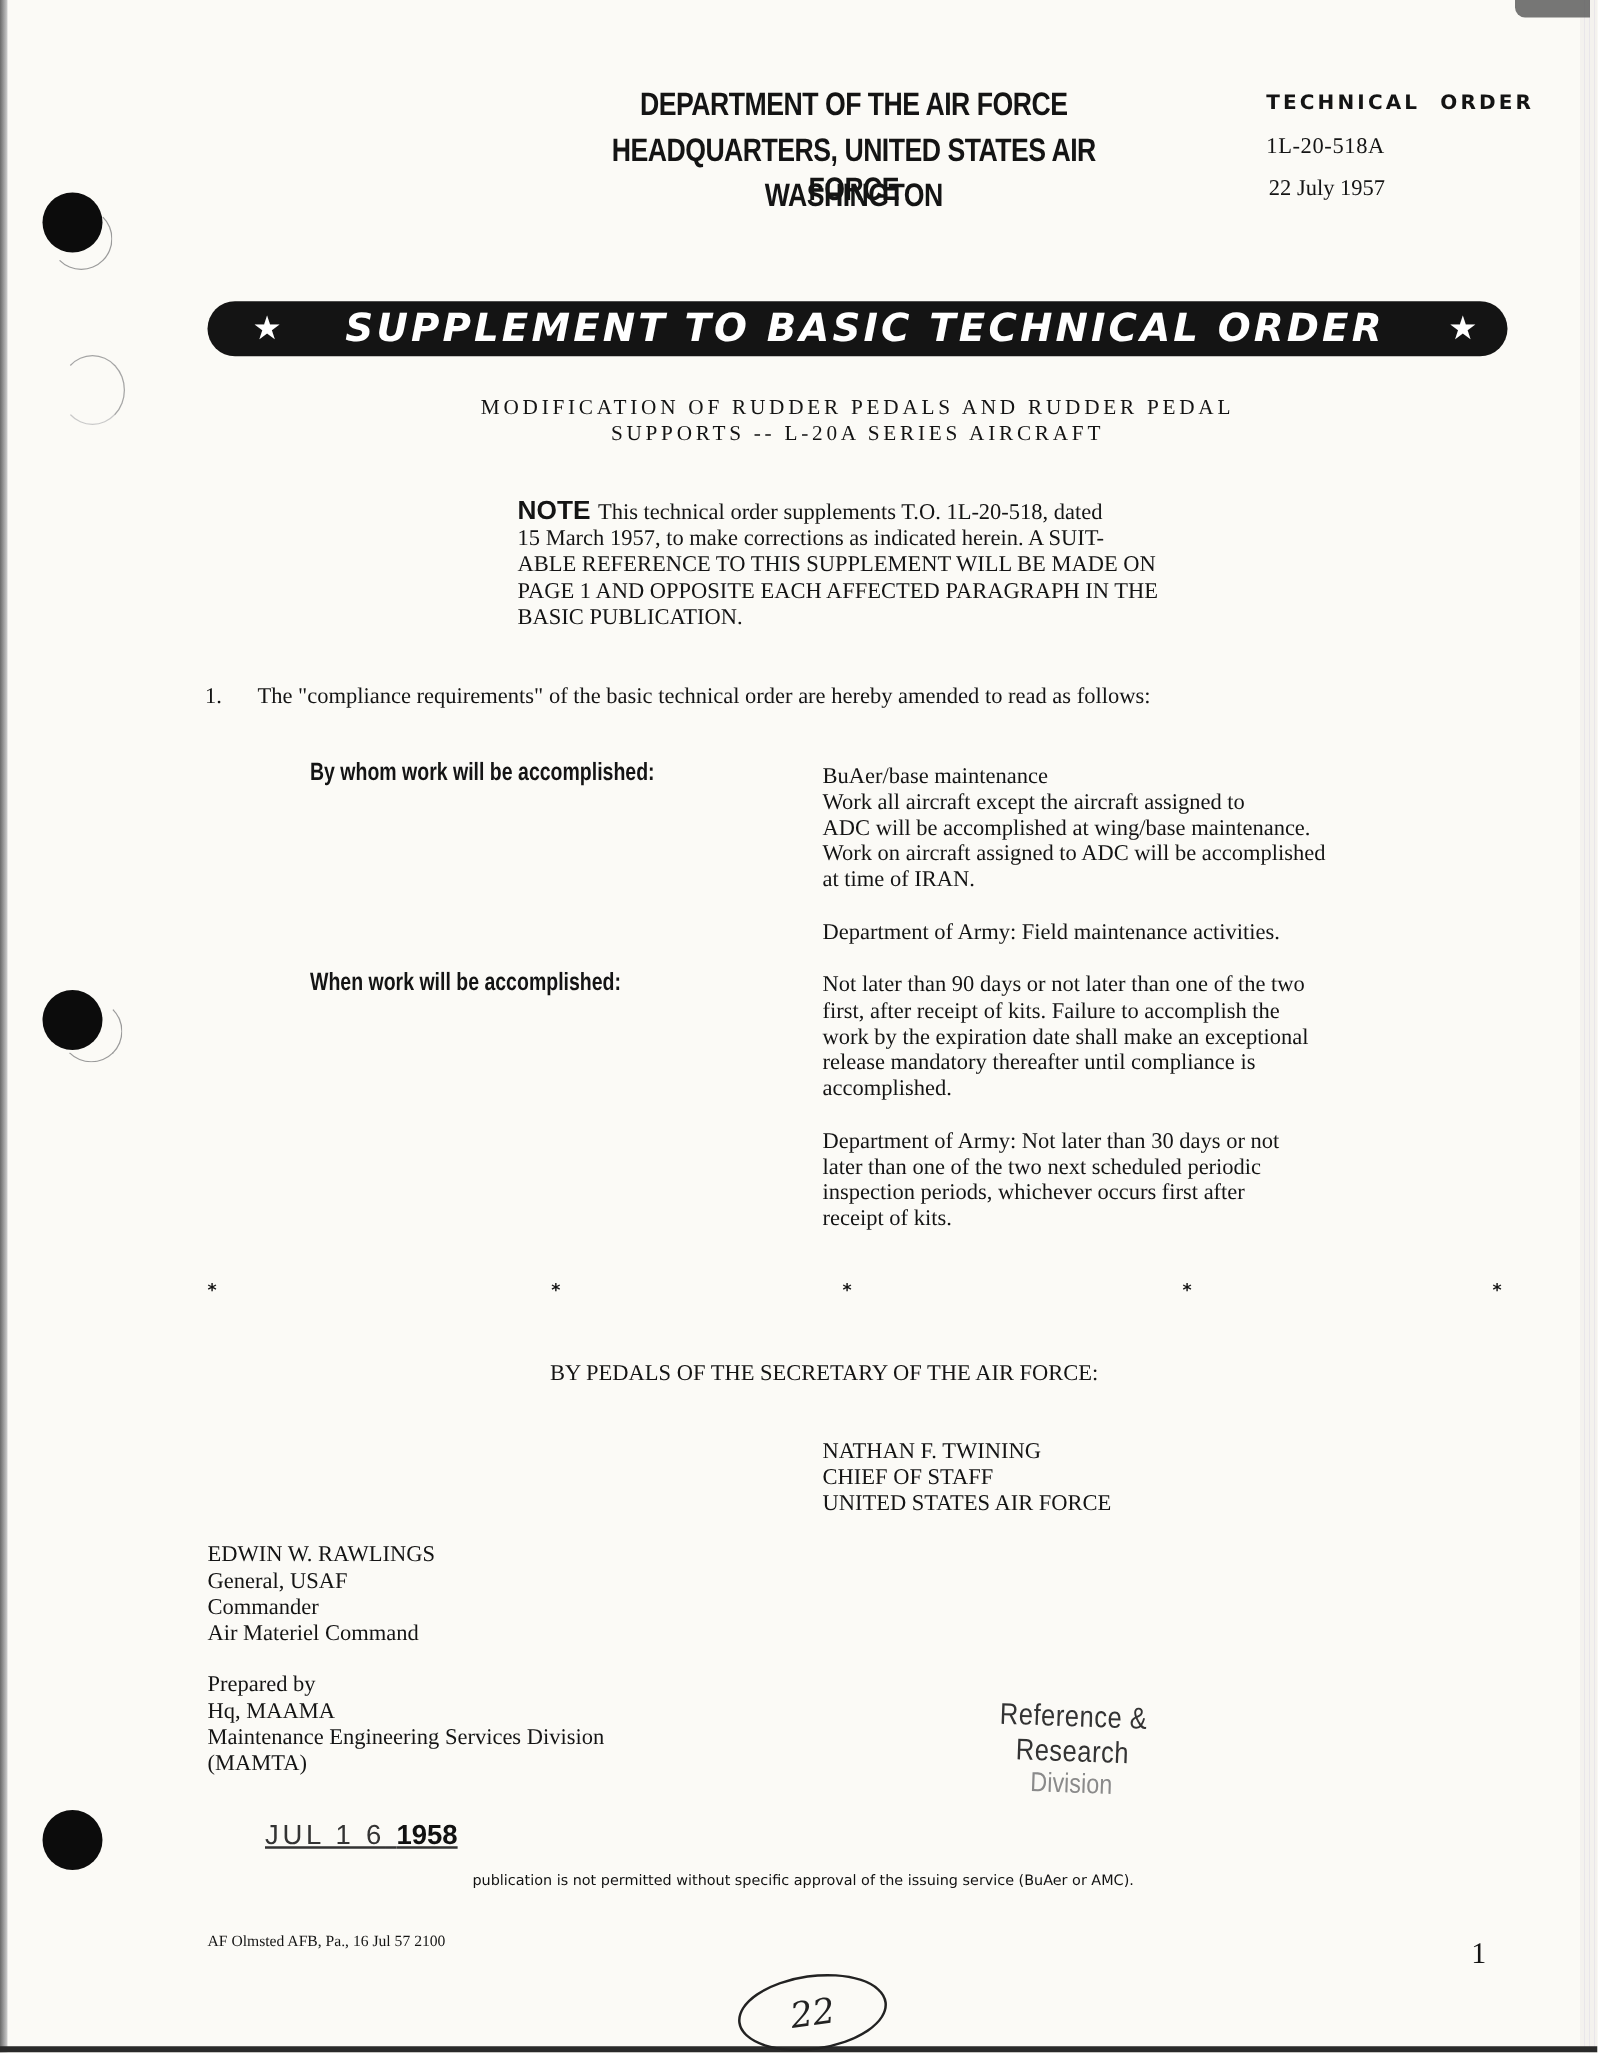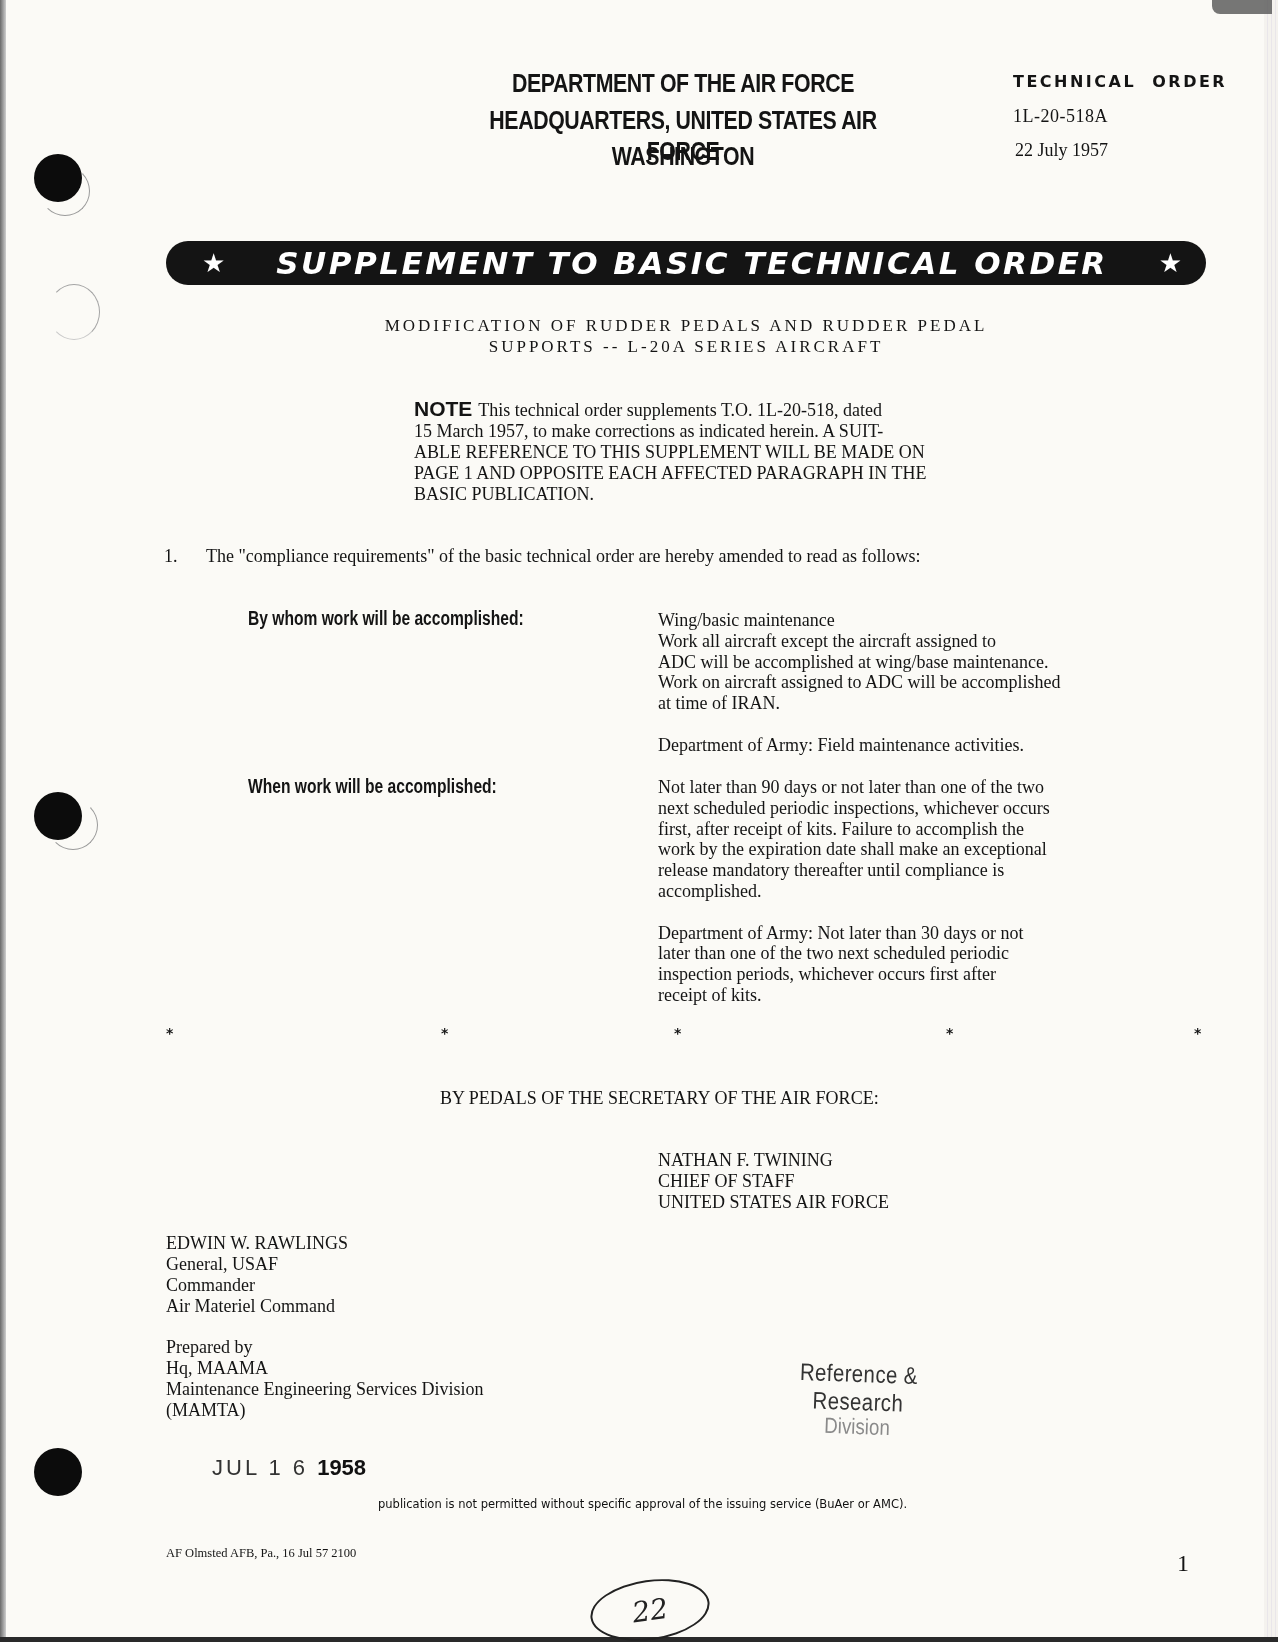--- a/index.html
+++ b/index.html
@@ -50,21 +50,21 @@
   .byorder { left: 440px; top: 1088px; font-size: 18px; }
   .sig { left: 658px; top: 1150px; font-size: 18px; line-height: 21px; }
   .rawl { left: 166px; top: 1233px; font-size: 18px; line-height: 21px; }
   .prep { left: 166px; top: 1337px; font-size: 18px; line-height: 21px; }
 
   .stamp { left: 738px; top: 1360px; width: 240px; text-align: center;
     font-family: "Liberation Sans", "DejaVu Sans", sans-serif; color: #333; transform: rotate(2deg); }
   .stamp .s1 { font-size: 24px; transform: scaleX(0.85); letter-spacing: .5px; }
   .stamp .s2 { font-size: 22px; color: #8a8a8a; transform: scaleX(0.85); margin-top: -2px; }
 
-  .datestamp { left: 212px; top: 1455px; font-family: "Liberation Sans", "DejaVu Sans", sans-serif; font-size: 22px; color: #333; letter-spacing: 3px; }
+  .datestamp { left: 212px; top: 1455px; font-family: "Liberation Sans", "DejaVu Sans", sans-serif; font-size: 22px; color: #333; letter-spacing: 3px; text-decoration: underline; }
   .datestamp b { font-weight: bold; color: #111; letter-spacing: 0; }
 
   .notice { left: 378px; top: 1491px; width: 620px; font-family: "DejaVu Sans", sans-serif; font-size: 11.5px; line-height: 26px; color: #111; }
 
   .footer-print { left: 166px; top: 1546px; font-size: 12.5px; }
   .pagenum { left: 1177px; top: 1550px; font-size: 24px; }
 
   .circled { left: 590px; top: 1580px; width: 116px; height: 56px; border: 2px solid #222; border-radius: 50%;
     transform: rotate(-8deg); display: flex; align-items: center; justify-content: center;
     font-family: "DejaVu Serif", serif; font-size: 28px; font-style: italic; color: #222; }
@@ -108,33 +108,32 @@
   <div>PAGE 1 AND OPPOSITE EACH AFFECTED PARAGRAPH IN THE</div>
   <div>BASIC PUBLICATION.</div>
 </div>
 
 <div class="abs para">
   <span class="pnum">1.</span><span>The "compliance requirements" of the basic technical order are hereby amended to read as follows:</span>
 </div>
 
 <div class="abs label" style="top:607px;">By whom work will be accomplished:</div>
 <div class="abs val" style="top:610px;">
-  <div>Wing/basic maintenance</div>
+  <div>BuAer/base maintenance</div>
   <div>Work all aircraft except the aircraft assigned to</div>
   <div>ADC will be accomplished at wing/base maintenance.</div>
   <div>Work on aircraft assigned to ADC will be accomplished</div>
   <div>at time of IRAN.</div>
   <div style="height:20.8px;"></div>
   <div>Department of Army: Field maintenance activities.</div>
 </div>
 
 <div class="abs label" style="top:775px;">When work will be accomplished:</div>
 <div class="abs val" style="top:777px;">
   <div>Not later than 90 days or not later than one of the two</div>
-  <div>next scheduled periodic inspections, whichever occurs</div>
   <div>first, after receipt of kits.  Failure to accomplish the</div>
   <div>work by the expiration date shall make an exceptional</div>
   <div>release mandatory thereafter until compliance is</div>
   <div>accomplished.</div>
   <div style="height:20.8px;"></div>
   <div>Department of Army: Not later than 30 days or not</div>
   <div>later than one of the two next scheduled periodic</div>
   <div>inspection periods, whichever occurs first after</div>
   <div>receipt of kits.</div>
 </div>

